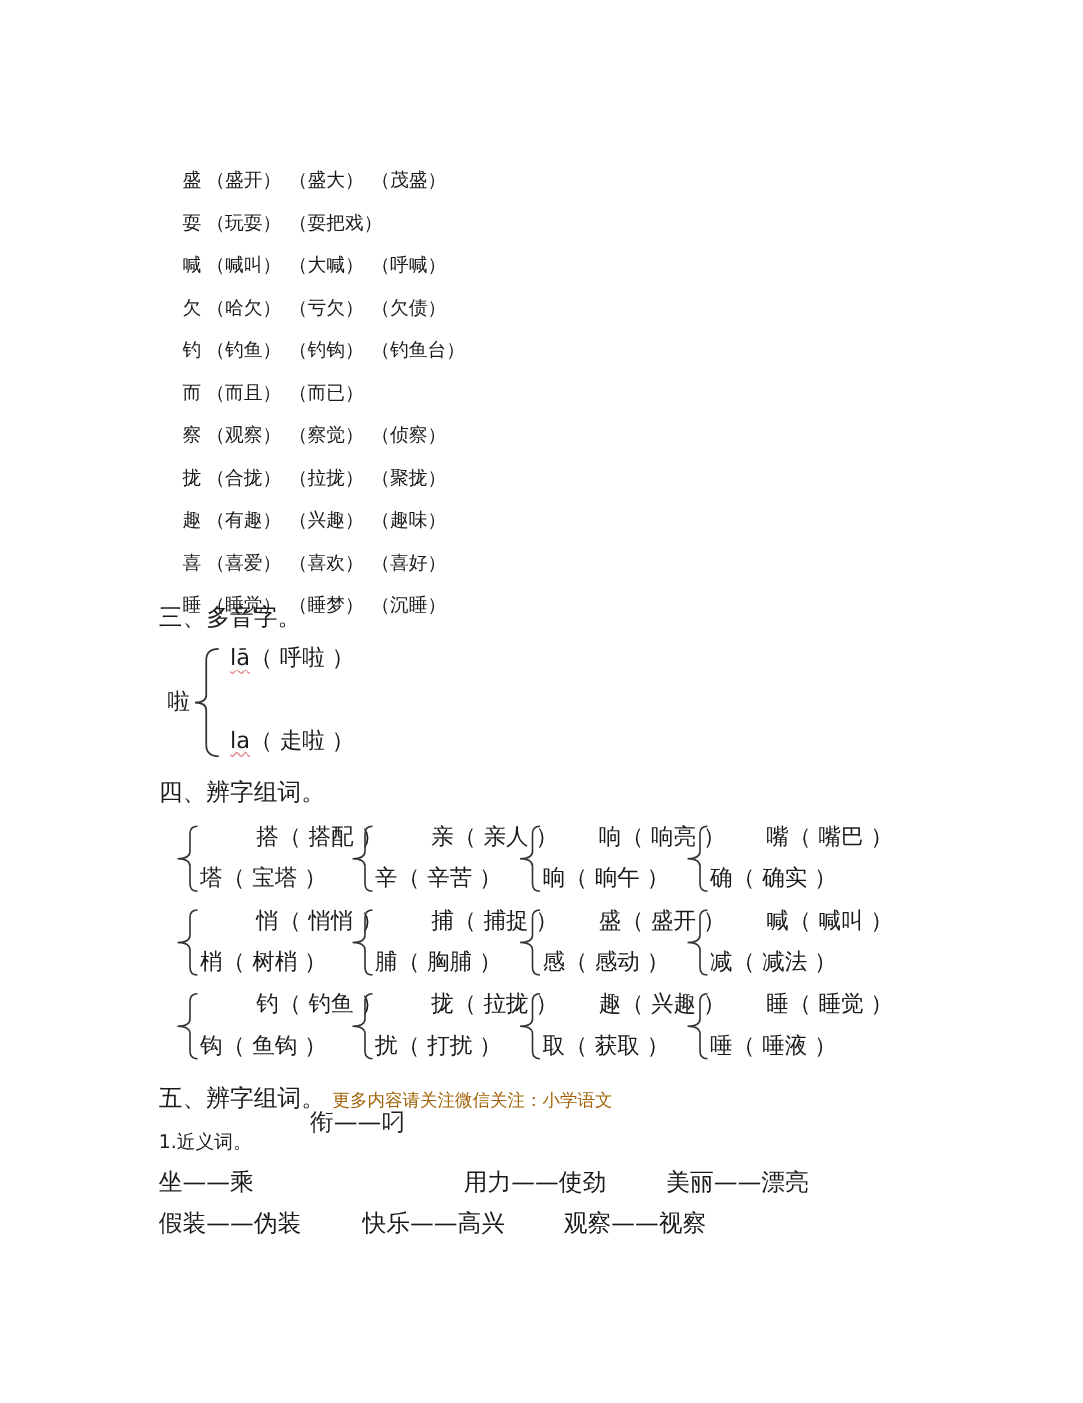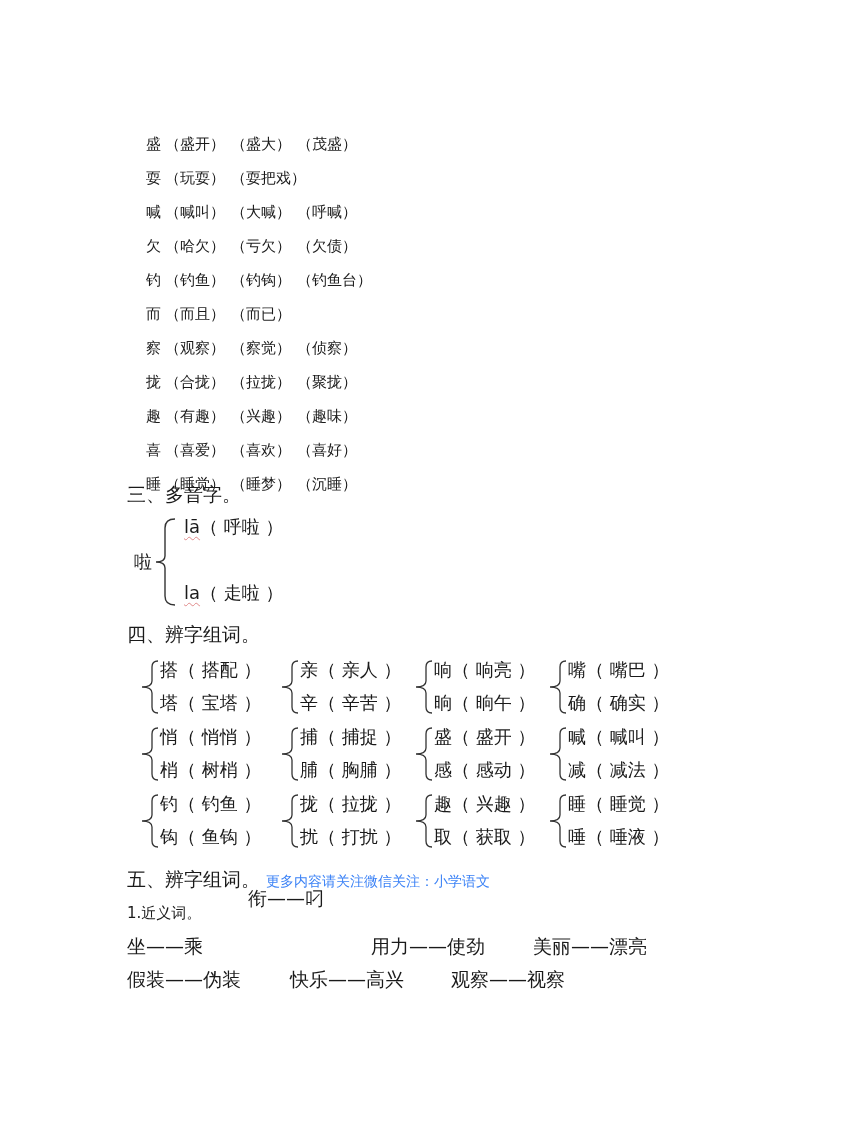--- a/index.html
+++ b/index.html
@@ -8,31 +8,31 @@
       font-family: "DejaVu Sans", sans-serif; color: #1a1a1a;
     }
     .line {
       position: absolute; left: 127px; font-size: 15px; line-height: 24px;
       white-space: pre;
     }
     .word-group span { display: inline-block; }
     .word-group .char { margin-right: 4px; }
     .word-group .w { margin-right: 6px; }
     .heading { font-size: 19px; text-align: right; }
-    .watermark { color: #3b82f6; font-size: 14px; margin-left: 6px; }
+    .watermark { color: #a16207; font-size: 14px; margin-left: 6px; }
     
     .poly-char { position: absolute; left: 134px; top: 550px; font-size: 18px; line-height: 24px; }
     .poly-brace { position: absolute; left: 155px; top: 518px; width: 22px; height: 88px; }
     .poly-row { position: absolute; left: 184px; font-size: 18px; line-height: 24px; white-space: pre; }
     .pinyin { text-decoration: underline wavy #e08a8a; text-decoration-thickness: 1px; text-underline-offset: 3px; text-align: center; }
     
     .pair { position: absolute; width: 130px; height: 64px; }
     .pair svg { position: absolute; left: 0; top: 0; }
     .pair .row { position: absolute; left: 20px; font-size: 18px; line-height: 22px; white-space: pre; }
-    .pair .row.r1 { top: 4px; }
+    .pair .row.r1 { top: 4px; margin-left: 45px; }
     .pair .row.r2 { top: 37px; }
     .syn { position: absolute; font-size: 19px; line-height: 24px; white-space: pre; }
   </style>
 </head>
 <body>
 
 <div>
   <div class="line word-group" style="top:108px">
     <span class="char">盛</span><span class="w">（盛开）</span><span class="w">（盛大）</span><span class="w">（茂盛）</span>
   </div>

